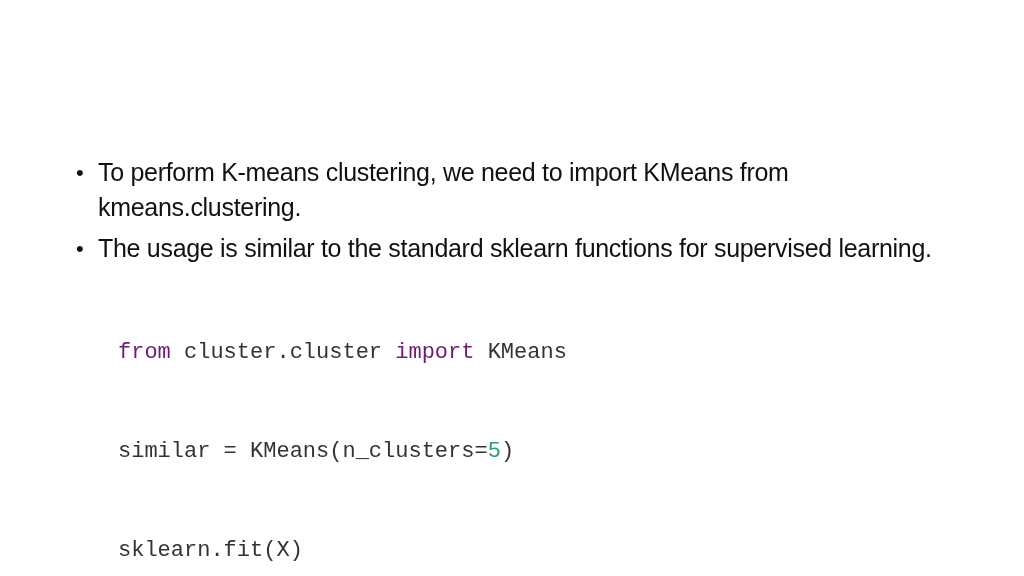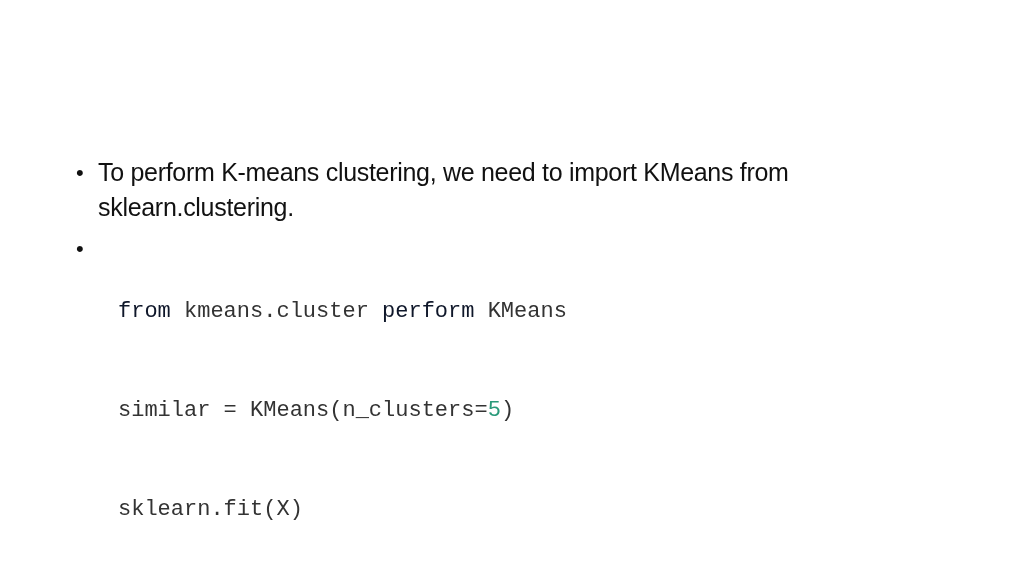--- a/index.html
+++ b/index.html
@@ -43,34 +43,35 @@
     }
     .code {
       margin-left: 44px;
       margin-top: -2px;
       font-family: "Liberation Mono", "DejaVu Sans Mono", monospace;
       font-size: 22px;
       line-height: 33px;
       color: #333333;
       white-space: pre;
     }
-    .kw { color: #0f172a; }
+    .kw { color: #701a75; }
     .num { color: #2a9a7a; }
   </style>
 </head>
 <body>
 
 <div class="slide">
   <div class="content">
     <div class="bullet">
       <span class="bullet-dot">•</span>
-      <span>To perform K-means clustering, we need to import KMeans from sklearn.clustering.</span>
+      <span>To perform K-means clustering, we need to import KMeans from kmeans.clustering.</span>
     </div>
     <div class="bullet">
       <span class="bullet-dot">•</span>
+      <span>The usage is similar to the standard sklearn functions for supervised learning.</span>
     </div>
     <div class="code">
-      <div><span class="kw">from</span><span> kmeans.cluster </span><span class="kw">perform</span><span> KMeans</span></div>
+      <div><span class="kw">from</span><span> cluster.cluster </span><span class="kw">import</span><span> KMeans</span></div>
       <div><span>similar = KMeans(n_clusters=</span><span class="num">5</span><span>)</span></div>
       <div><span>sklearn.fit(X)</span></div>
     </div>
   </div>
 </div>
 
 </body></html>

